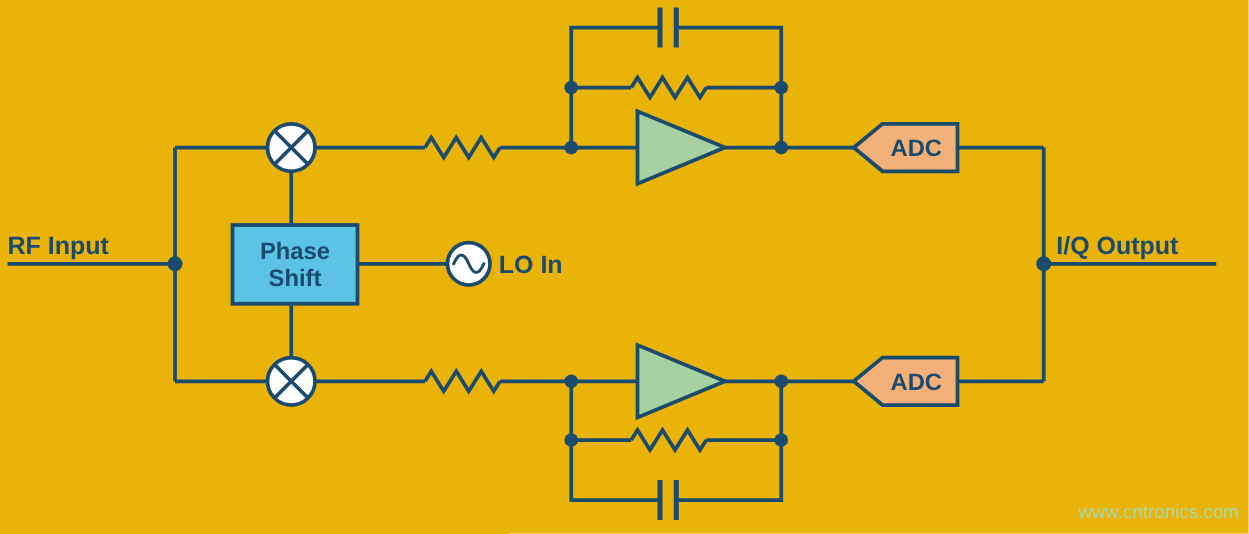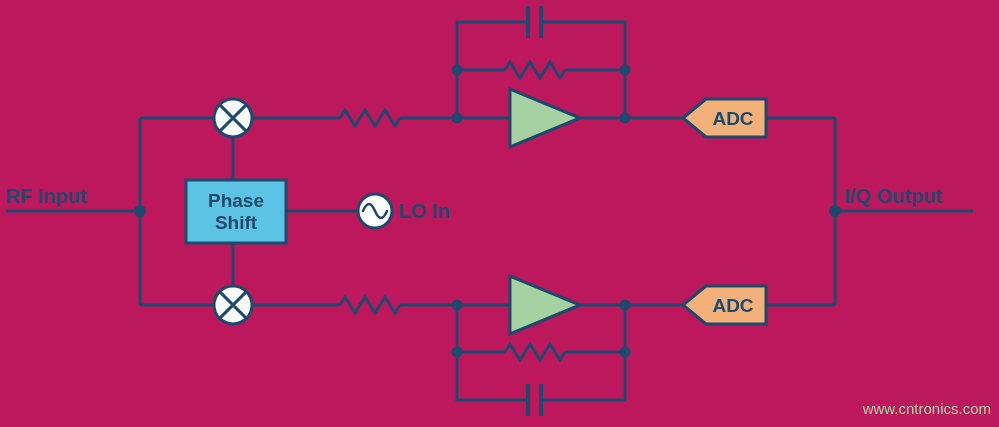--- a/index.html
+++ b/index.html
@@ -1,16 +1,16 @@
 <!DOCTYPE html>
 <html><head>
 <meta charset="utf-8">
 <style>
   html,body{margin:0;padding:0;background:#ffffff;}
-  .stage{position:relative;width:999px;height:427px;background:#be185d;overflow:hidden;}
+  .stage{position:relative;width:999px;height:427px;background:#eab308;overflow:hidden;}
   svg{display:block;}
   .wire{fill:none;stroke:#1a4a6e;stroke-width:3;stroke-linejoin:miter;stroke-linecap:butt;}
   .cap-plate{fill:none;stroke:#1a4a6e;stroke-width:4;}
   .shape{stroke:#1a4a6e;stroke-width:3;stroke-linejoin:miter;}
   .node-shape{fill:#ffffff;stroke:#1a4a6e;stroke-width:3;}
   .sine{fill:none;stroke:#1a4a6e;stroke-width:2.5;stroke-linecap:round;}
   .dot{fill:#1a4a6e;stroke:none;}
   .label{font-family:"Liberation Sans",sans-serif;font-weight:bold;fill:#1a4a6e;}
   .watermark{font-family:"Liberation Sans",sans-serif;font-weight:normal;}
 </style>

